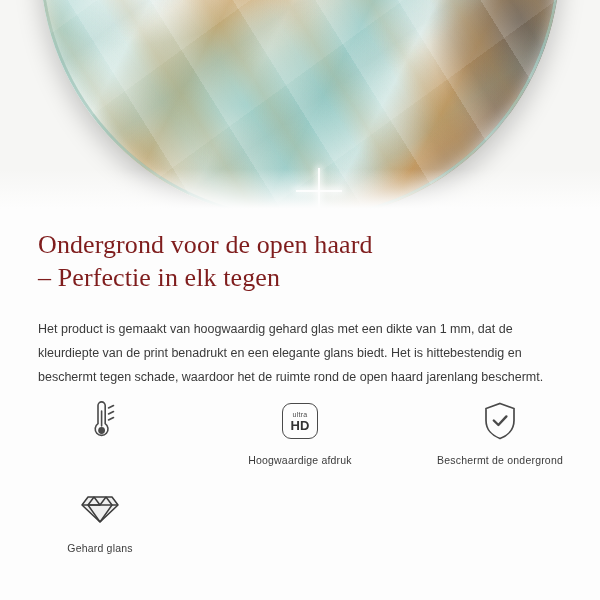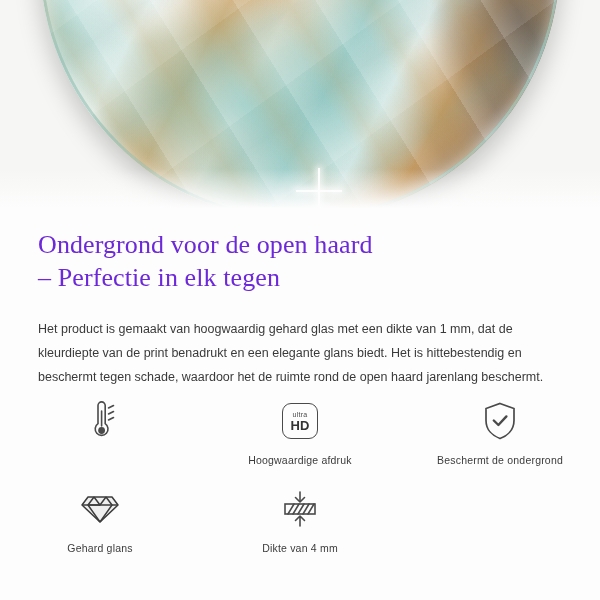--- a/index.html
+++ b/index.html
@@ -116,21 +116,21 @@
     position: absolute;
     top: 228px;
     left: 0;
     width: 600px;
   }
   .headline {
     margin: 0 38px;
     font-family: "Liberation Serif", serif;
     font-size: 26px;
     line-height: 1.28;
-    color: #6d28d9;
+    color: #7f1d1d;
     font-weight: 400;
     letter-spacing: 0.1px;
   }
   .headline .line {
     display: block;
   }
   .body-copy {
     margin: 22px 38px 0 38px;
     font-size: 12.5px;
     line-height: 1.95;
@@ -254,32 +254,15 @@
           <path d="M14 6l-6 8 12 17"></path>
           <path d="M26 6l6 8-12 17"></path>
           <path d="M14 6l6 8 6-8"></path>
           <path d="M20 14 8 14"></path>
         </svg>
       </div>
       <div class="feature-label">Gehard glans</div>
     </div>
 
 
-    <div class="feature">
-      <div class="feature-icon">
-        <svg width="44" height="40" viewBox="0 0 44 40" fill="none" stroke="#4a4a4a" stroke-width="1.6" stroke-linecap="round">
-          <line x1="22" y1="3" x2="22" y2="12"></line>
-          <path d="M17.5 8.5 22 13l4.5-4.5" stroke-linejoin="round"></path>
-          <line x1="22" y1="37" x2="22" y2="28"></line>
-          <path d="M17.5 31.5 22 27l4.5 4.5" stroke-linejoin="round"></path>
-          <rect x="7" y="15" width="30" height="10" stroke="#4a4a4a" stroke-width="1.6"></rect>
-          <line x1="10" y1="25" x2="16" y2="15"></line>
-          <line x1="15" y1="25" x2="21" y2="15"></line>
-          <line x1="20" y1="25" x2="26" y2="15"></line>
-          <line x1="25" y1="25" x2="31" y2="15"></line>
-          <line x1="30" y1="25" x2="36" y2="15"></line>
-        </svg>
-      </div>
-      <div class="feature-label">Dikte van 4 mm</div>
-    </div>
 
   </div>
 </div>
 
 </body></html>

